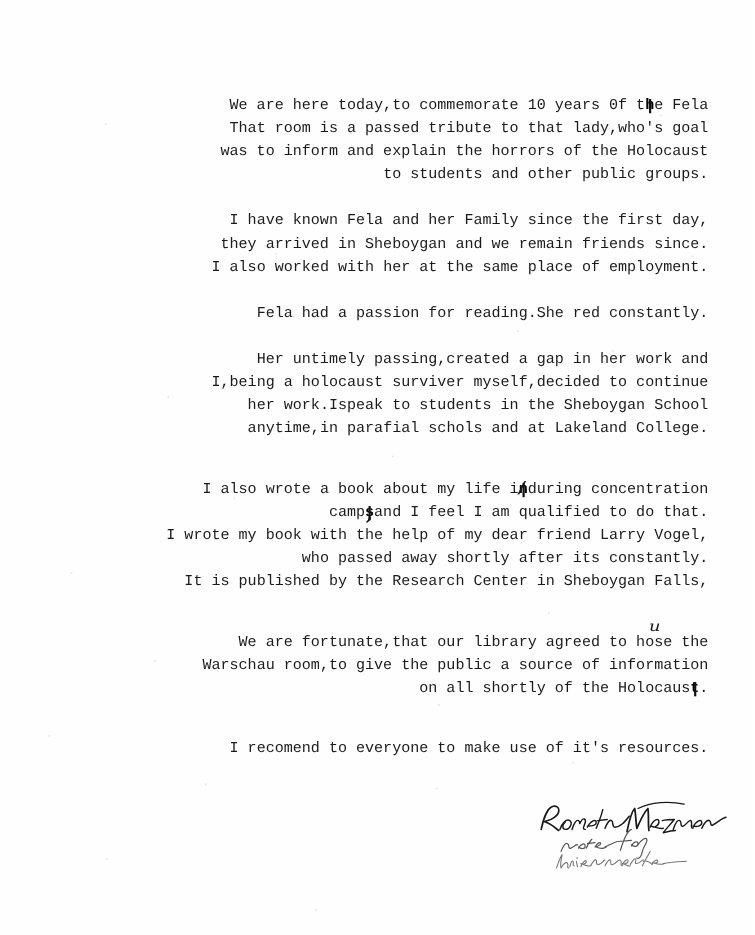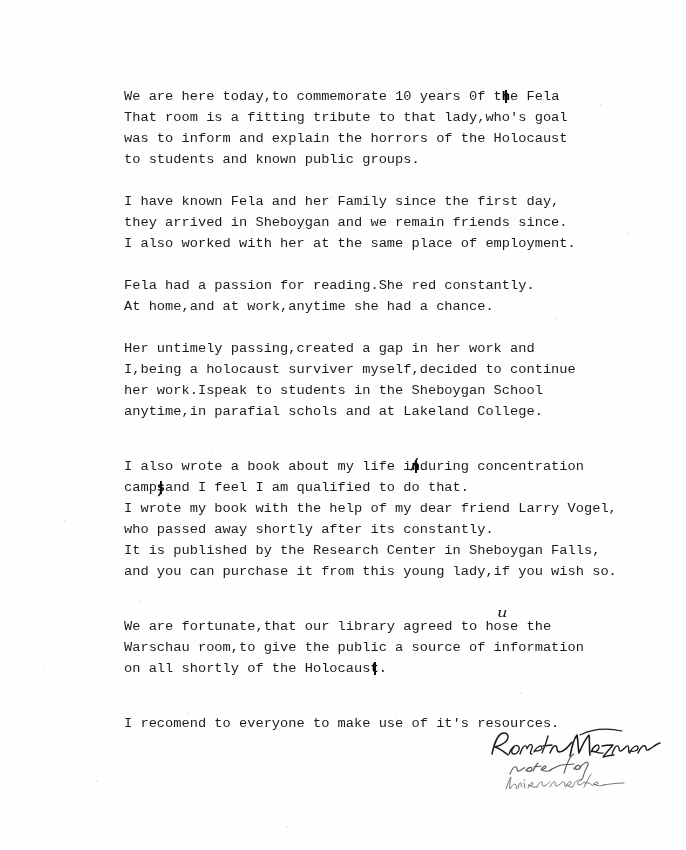--- a/index.html
+++ b/index.html
@@ -26,20 +26,21 @@
     position: absolute;
     background: #d8d8d8;
     border-radius: 50%;
   }
 
   #letter {
     position: absolute;
     left: 124px;
     top: 86px;
     width: 520px;
+    text-align: right;
   }
   .para {
     margin: 0 0 21px 0;
   }
   .para.gap-wide { margin-bottom: 34px; }
 
   .line {
     display: block;
     white-space: pre;
     font-size: 13.7px;
@@ -128,50 +129,48 @@
       <i style="left: 628px; top: 232px; width: 2px; height: 2px;"></i>
       <i style="left: 44px; top: 668px; width: 2px; height: 2px;"></i>
       <i style="left: 520px; top: 692px; width: 2px; height: 2px;"></i>
       <i style="left: 330px; top: 196px; width: 2px; height: 2px;"></i>
     </div>
 
   <div id="letter">
 
     <p class="para">
       <span class="line"><span>We are here today,to commemorate 10 years 0f t</span><span class="overstrike">h</span><span>e Fela</span></span>
-      <span class="line">That room is a fitting tribute to that lady,who's goal</span>
+      <span class="line">That room is a passed tribute to that lady,who's goal</span>
       <span class="line">was to inform and explain the horrors of the Holocaust</span>
-      <span class="line">to students and known public groups.</span>
+      <span class="line">to students and other public groups.</span>
     </p>
 
     <p class="para">
       <span class="line">I have known Fela and her Family since the first day,</span>
       <span class="line">they arrived in Sheboygan and we remain friends since.</span>
       <span class="line">I also worked with her at the same place of employment.</span>
     </p>
 
     <p class="para">
       <span class="line">Fela had a passion for reading.She red constantly.</span>
-      <span class="line">At home,and at work,anytime she had a chance.</span>
     </p>
 
     <p class="para gap-wide">
       <span class="line">Her untimely passing,created a gap in her work and</span>
       <span class="line">I,being a holocaust surviver myself,decided to continue</span>
       <span class="line">her work.Ispeak to students in the Sheboygan School</span>
       <span class="line">anytime,in parafial schols and at Lakeland College.</span>
     </p>
 
     <p class="para gap-wide">
       <span class="line"><span>I also wrote a book about my life i</span><span class="overstrike">n<span class="ink ink-slash" style="left: 0px;">/</span></span><span>during concentration</span></span>
       <span class="line"><span>camp</span><span class="overstrike">s<span class="ink ink-comma" style="left: 1px;">,</span></span><span>and I feel I am qualified to do that.</span></span>
       <span class="line">I wrote my book with the help of my dear friend Larry Vogel,</span>
       <span class="line">who passed away shortly after its constantly.</span>
       <span class="line">It is published by the Research Center in Sheboygan Falls,</span>
-      <span class="line">and you can purchase it from this young lady,if you wish so.</span>
     </p>
 
     <p class="para gap-wide">
       <span class="line"><span>We are fortunate,that our library agreed to ho</span><span style="position:relative;"><span class="ink ink-caret-u" style="left:-4px;">u</span></span><span>se the</span></span>
       <span class="line">Warschau room,to give the public a source of information</span>
       <span class="line"><span>on all shortly of the Holocaus</span><span class="overstrike">t</span><span>.</span></span>
     </p>
 
     <p class="para">
       <span class="line">I recomend to everyone to make use of it's resources.</span>

